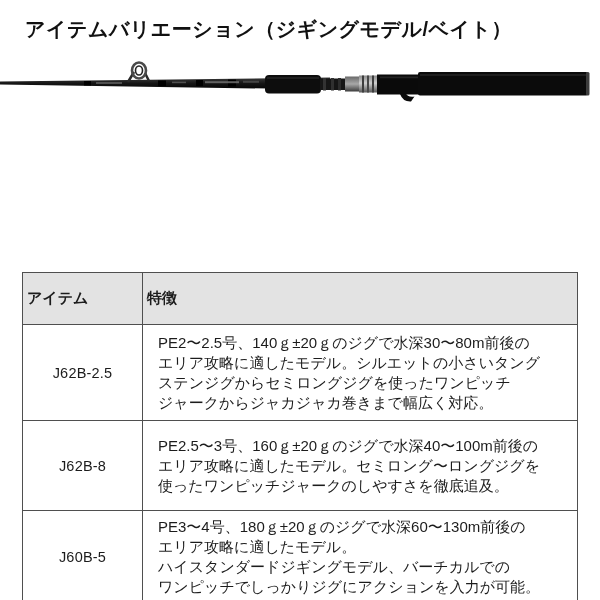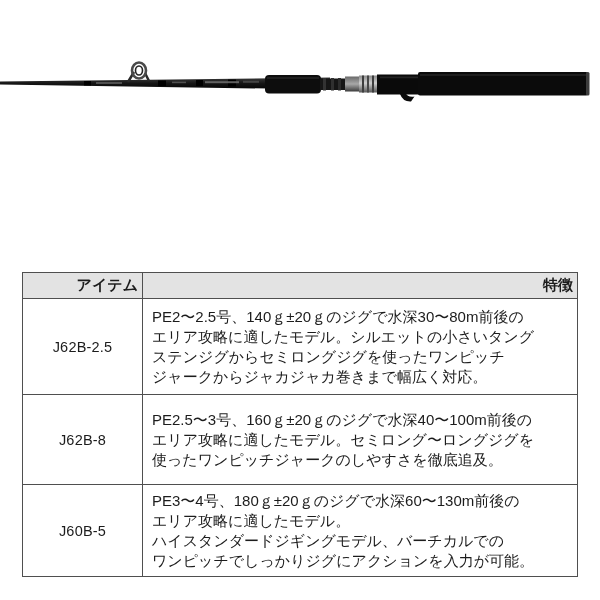--- a/index.html
+++ b/index.html
@@ -29,39 +29,40 @@
   table.spec{
     position:absolute;left:22px;top:272px;width:555px;
     border-collapse:collapse;table-layout:fixed;
     font-size:15px;color:#1c1c1c;
   }
   table.spec th,table.spec td{border:1px solid var(--border);}
   table.spec col.c-item{width:120px;}
   table.spec col.c-feat{width:435px;}
   table.spec th{
     height:23px;background:var(--header-bg);
-    font-size:15px;font-weight:bold;text-align:right;padding:1px 4px;
+    font-size:15px;font-weight:bold;text-align:left;padding:14px 4px;
   }
   td.item-cell{
     text-align:center;vertical-align:middle;
     font-size:14.5px;letter-spacing:.2px;
   }
   td.feature-cell{
-    padding:5px 9px;vertical-align:middle;
+    padding:5px 15px;vertical-align:middle;
     line-height:20px;white-space:pre-line;
   }
   tr.r1{height:96px;}
   tr.r2{height:90px;}
   tr.r3{height:92px;}
 </style>
 </head>
 <body>
 
 <div class="page">
 
+  <h1 class="title">アイテムバリエーション（ジギングモデル/ベイト）</h1>
 
   <div class="rod-wrap">
     <svg width="600" height="48" viewBox="0 0 600 48" aria-hidden="true">
       <defs>
         <linearGradient id="metalA" x1="0" y1="0" x2="0" y2="1">
           <stop offset="0" stop-color="#8d8d8d"></stop>
           <stop offset="0.45" stop-color="#cfcfcf"></stop>
           <stop offset="1" stop-color="#5a5a5a"></stop>
         </linearGradient>
         <linearGradient id="metalB" x1="0" y1="0" x2="0" y2="1">

